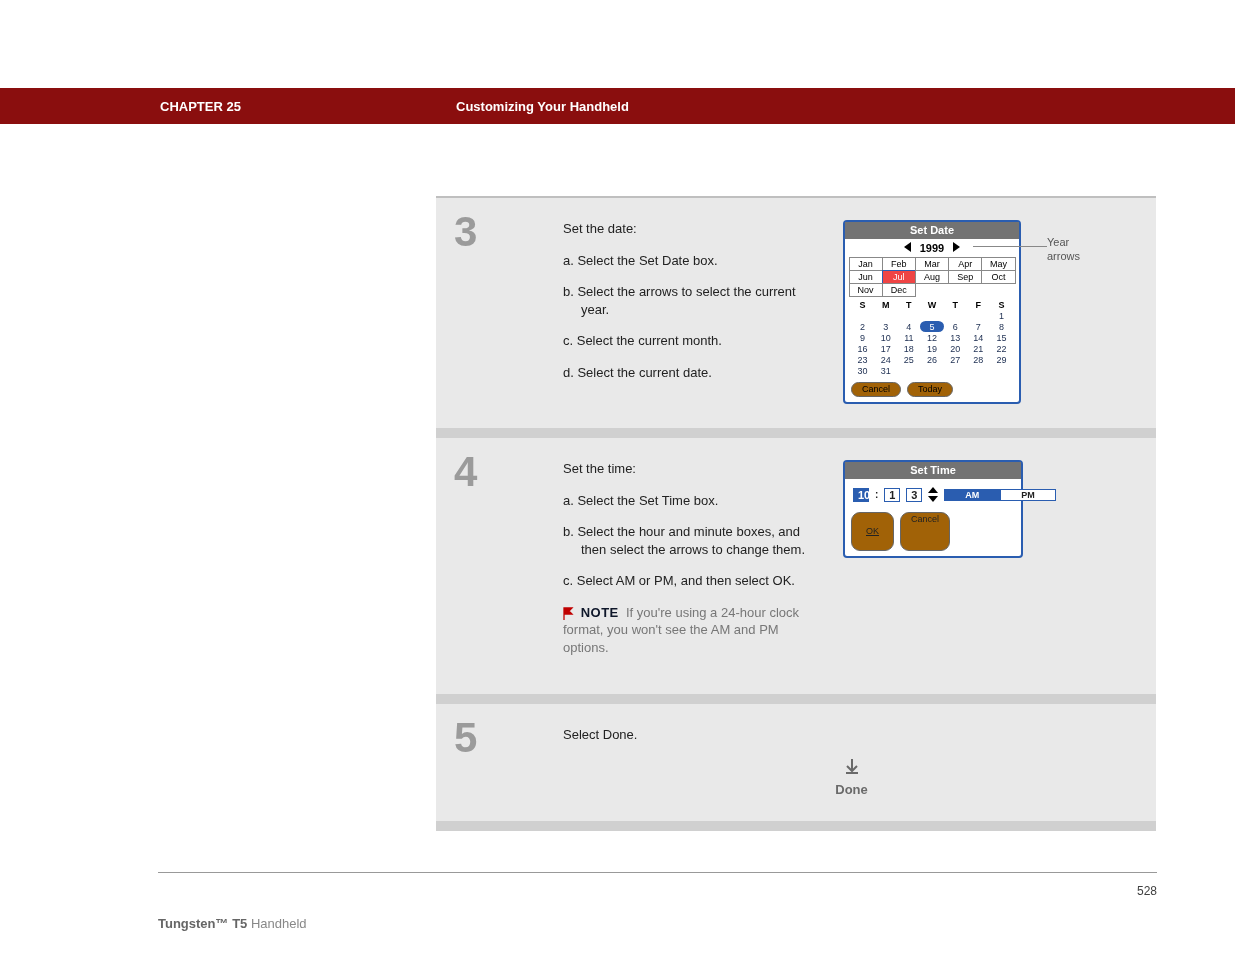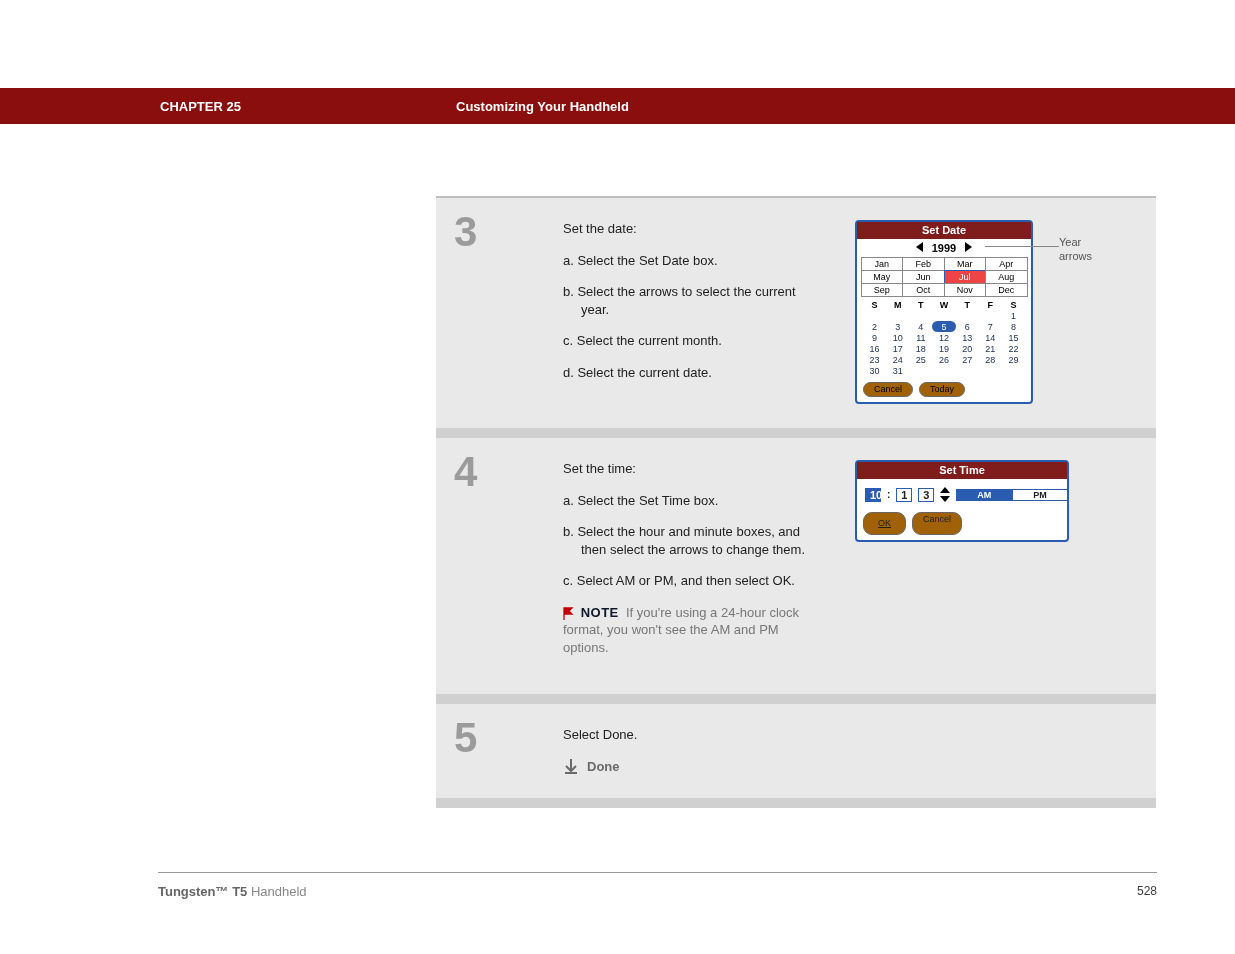--- a/index.html
+++ b/index.html
@@ -46,48 +46,48 @@
     color: #9b9b9b;
     padding: 10px 0 0 18px;
     font-family: Arial, sans-serif;
   }
   .step-body {
     flex: 1;
     padding: 22px 16px 24px 12px;
     font-size: 13px;
     color: #222;
     display: flex;
-    gap: 32px;
+    gap: 20px;
   }
   .step-text { flex: 0 0 260px; }
   .step-text p { margin: 0 0 14px 0; line-height: 1.35; }
   .sub { margin: 0 0 14px 0; padding-left: 18px; text-indent: -18px; line-height: 1.35; }
   .note-line { color: #777; line-height: 1.35; }
   .note-word { color: #0f172a; font-weight: bold; letter-spacing: 0.5px; }
   .note-flag {
     display: inline-block;
     width: 14px; height: 12px;
     color: #c00000; font-weight: bold; vertical-align: -2px;
     position: relative;
   }
   .note-flag svg { width: 14px; height: 14px; display:block; }
-  .done-row { display:flex; align-items:flex-end; gap:8px; color:#6a6a6a; font-weight:bold; margin-top:14px; }
+  .done-row { display:flex; align-items:center; gap:8px; color:#6a6a6a; font-weight:bold; margin-top:14px;flex-direction:column; }
   .done-arrow svg { width:16px; height:16px; display:block; }
   .illus-col { position: relative; flex: 1; }
   
   .setdate {
     width: 178px;
     border: 2px solid #2a5db0;
     border-radius: 4px;
     background: #fff;
     font-size: 10px;
     color: #000;
   }
   .dlg-title {
-    background: #7f1d1d;
+    background: #737373;
     color: #fff;
     text-align: center;
     font-weight: bold;
     font-size: 11px;
     padding: 2px 0 3px 0;
     position: relative;
   }
   .year-row {
     text-align: center;
     padding: 3px 0 3px 0;
@@ -104,21 +104,21 @@
     position: absolute;
     left: 128px; top: 7px; width: 74px; height: 1px; background: #888;
   }
   .year-label {
     position: absolute;
     left: 204px; top: 16px;
     font-size: 11px; color: #555; line-height: 1.25;
   }
   .month-grid {
     display: grid;
-    grid-template-columns: repeat(4, 1fr);
+    grid-template-columns: repeat(5, 1fr);
     gap: 0;
     margin: 0 4px;
     font-size: 9px;
   }
   .month-cell {
     border: 1px solid #888;
     text-align: center;
     padding: 1px 0;
     margin: -0.5px;
     background: #fff;
@@ -149,21 +149,21 @@
   .pill-btn {
     border: 1px solid #666;
     border-radius: 9px;
     padding: 0 10px;
     font-size: 9px;
     background: #a16207;
     line-height: 13px;
   }
   
   .settime {
-    width: 214px;
+    width: 180px;
     border: 2px solid #2a5db0;
     border-radius: 4px;
     background: #fff;
     font-size: 10px;
   }
   .time-body { padding: 8px 8px 6px 8px; display:flex; align-items:center; gap:6px; }
   .tbox {
     border: 1px solid #2a5db0;
     font-weight: bold;
     font-size: 11px;
@@ -180,21 +180,21 @@
   .spin .up { border-bottom:6px solid #000; }
   .spin .dn { border-top:6px solid #000; margin-top:2px; }
   .footer-rule {
     position: absolute;
     left: 158px; right: 78px;
     top: 872px;
     border-top: 1px solid #999;
   }
   .footer-left {
     position: absolute;
-    left: 158px; top: 884px;
+    left: 158px; top: 916px;
     font-size: 13px; color: #888;
   }
   .footer-left b { color: #666; }
   .footer-right {
     position: absolute;
     right: 78px; top: 884px;
     font-size: 12px; color: #404040;
   }
 </style>
 </head>
@@ -331,21 +331,21 @@
             <span class="spin">
               <span class="tri up"></span>
               <span class="tri dn"></span>
             </span>
             <span class="ampm">
               <span class="tbox hl">AM</span>
               <span class="tbox">PM</span>
             </span>
           </div>
           <div class="btn-row" style="padding-top:4px;">
-            <div class="pill-btn" style="padding:4px 14px;text-decoration:underline;">OK</div>
+            <div class="pill-btn" style="padding:12px 14px;text-decoration:underline;">OK</div>
             <div class="pill-btn">Cancel</div>
           </div>
         </div>
       </div>
     </div>
   </div>
 
   <div class="step-row" style="border-bottom:10px solid #d0d0d0;">
     <div class="step-num">5</div>
     <div class="step-body">

